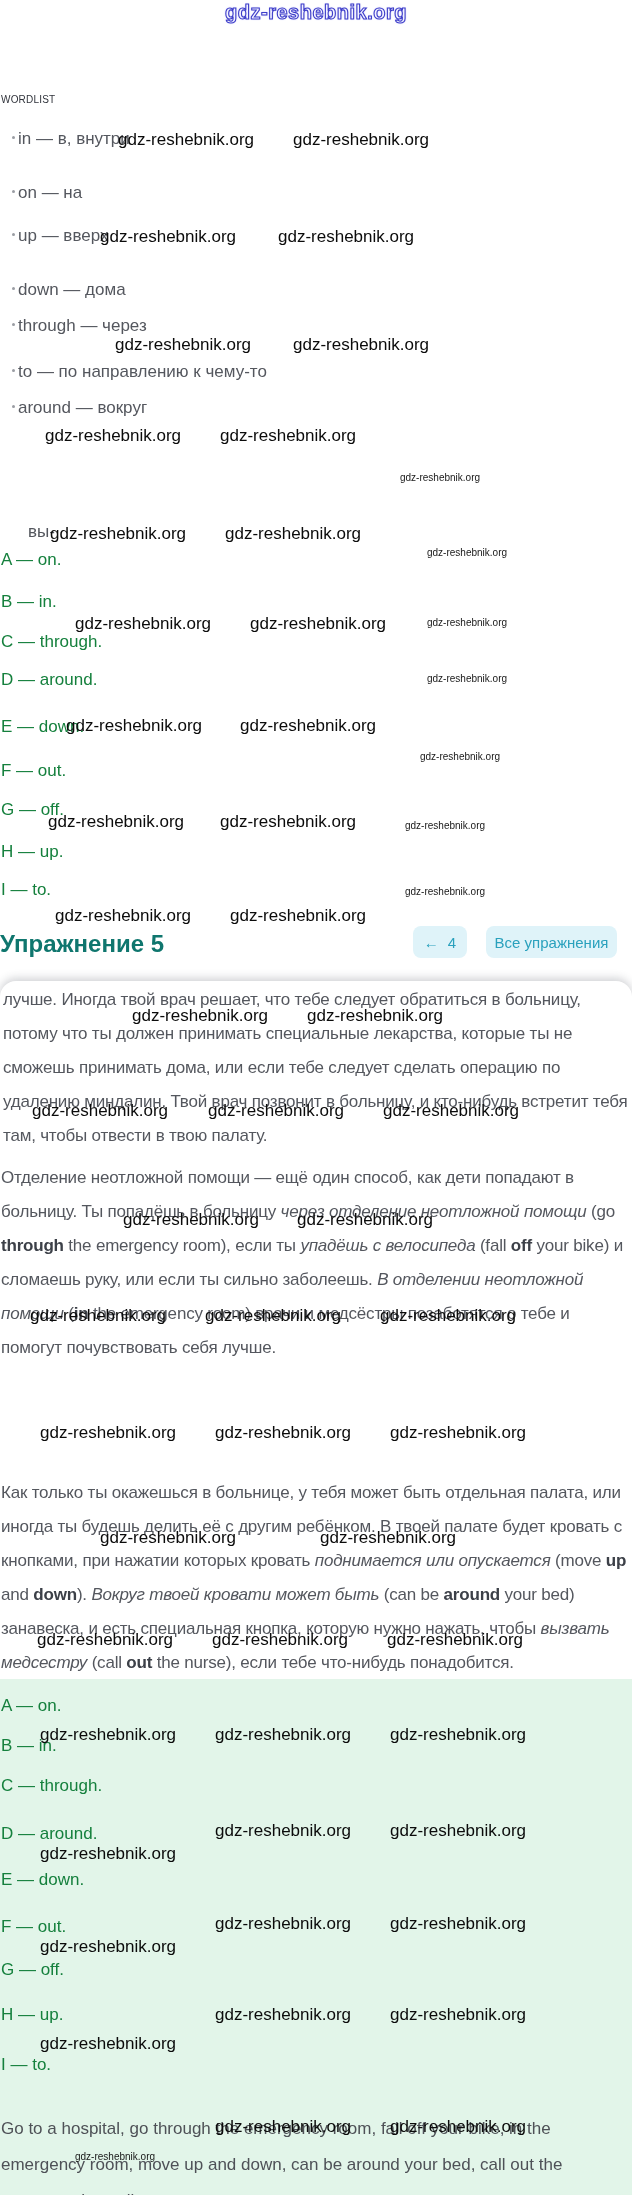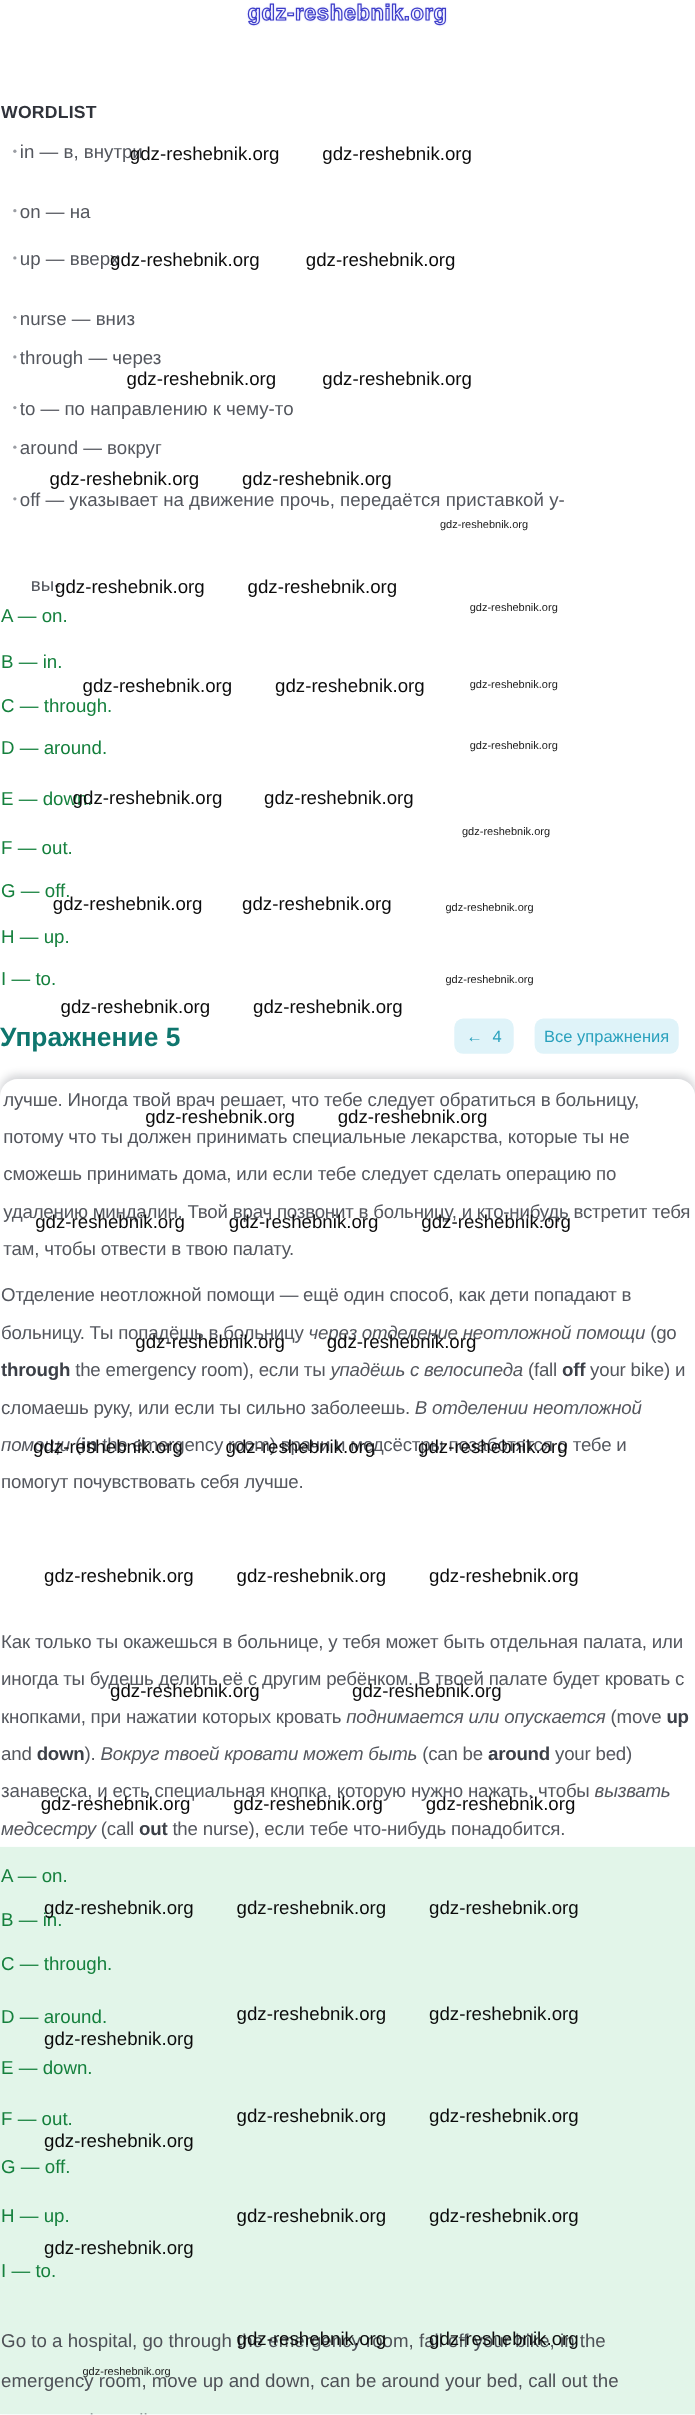--- a/index.html
+++ b/index.html
@@ -3,21 +3,21 @@
 <meta charset="utf-8">
 <style>
   html,body{margin:0;padding:0;background:#fff;}
   body{font-family:"Liberation Sans","DejaVu Sans",sans-serif;}
   .page{position:relative;width:632px;height:2195px;overflow:hidden;background:#fff;}
   .abs{position:absolute;}
   .txt{font-size:17px;color:#54575e;}
   .top-wm{left:0;right:0;top:1px;text-align:center;font-size:20px;font-weight:700;
           color:#f3f3ff;-webkit-text-stroke:1.1px #3d3dc9;text-shadow:0 0 2px #9a9af0;letter-spacing:.5px;}
   .intro{top:28px;left:1px;width:620px;line-height:37px;}
-  .wl-title{top:94px;left:1px;font-size:16px;font-weight:700;color:#2a2e36;letter-spacing:.2px;color:#30333b;}
+  .wl-title{top:94px;left:1px;font-size:10px;font-weight:400;color:#2a2e36;letter-spacing:.2px;color:#30333b;}
   .wl-item{padding-left:17px;line-height:22px;}
   .wl-item::before{content:"";position:absolute;left:11px;top:8px;width:3px;height:3px;border-radius:50%;background:#9a9da3;}
   .ans{font-size:17px;color:#15803d;line-height:22px;}
   .w{position:absolute;font-size:17px;color:#0b0b0b;white-space:nowrap;}
   .ws{position:absolute;font-size:10px;color:#181818;white-space:nowrap;}
   .ex-title{font-size:24px;font-weight:700;color:#0f766e;}
   .btn{position:absolute;display:flex;align-items:center;justify-content:center;background:#dff3f9;
        color:#2aa1bd;border-radius:8px;font-size:15px;height:32px;box-sizing:border-box;cursor:pointer;}
   .card{left:0;top:981px;height:1214px;width:632px;background:#fff;border-radius:16px 16px 0 0;
         box-shadow:0 -3px 8px rgba(50,55,70,.22);}
@@ -32,25 +32,24 @@
 
 <div class="page">
 
   <div class="abs top-wm">gdz-reshebnik.org</div>
 
 
   <div class="abs wl-title">WORDLIST</div>
   <div class="abs txt wl-item" style="top:128px;left:1px">in — в, внутри</div>
   <div class="abs txt wl-item" style="top:182px;left:1px">on — на</div>
   <div class="abs txt wl-item" style="top:225px;left:1px">up — вверх</div>
-  <div class="abs txt wl-item" style="top:279px;left:1px">nurse — вниз</div>
+  <div class="abs txt wl-item" style="top:279px;left:1px">down — дома</div>
   <div class="abs txt wl-item" style="top:315px;left:1px">through — через</div>
   <div class="abs txt wl-item" style="top:361px;left:1px">to — по направлению к чему-то</div>
   <div class="abs txt wl-item" style="top:397px;left:1px">around — вокруг</div>
-  <div class="abs txt wl-item" style="top:444px;left:1px">off — указывает на движение прочь, передаётся приставкой у-</div>
   <div class="abs txt" style="top:522px;left:28px">вы-</div>
 
   <span class="w" style="top:130px;left:118px">gdz-reshebnik.org</span>
   <span class="w" style="top:130px;left:293px">gdz-reshebnik.org</span>
   <span class="w" style="top:227px;left:100px">gdz-reshebnik.org</span>
   <span class="w" style="top:227px;left:278px">gdz-reshebnik.org</span>
   <span class="w" style="top:335px;left:115px">gdz-reshebnik.org</span>
   <span class="w" style="top:335px;left:293px">gdz-reshebnik.org</span>
   <span class="w" style="top:426px;left:45px">gdz-reshebnik.org</span>
   <span class="w" style="top:426px;left:220px">gdz-reshebnik.org</span>

